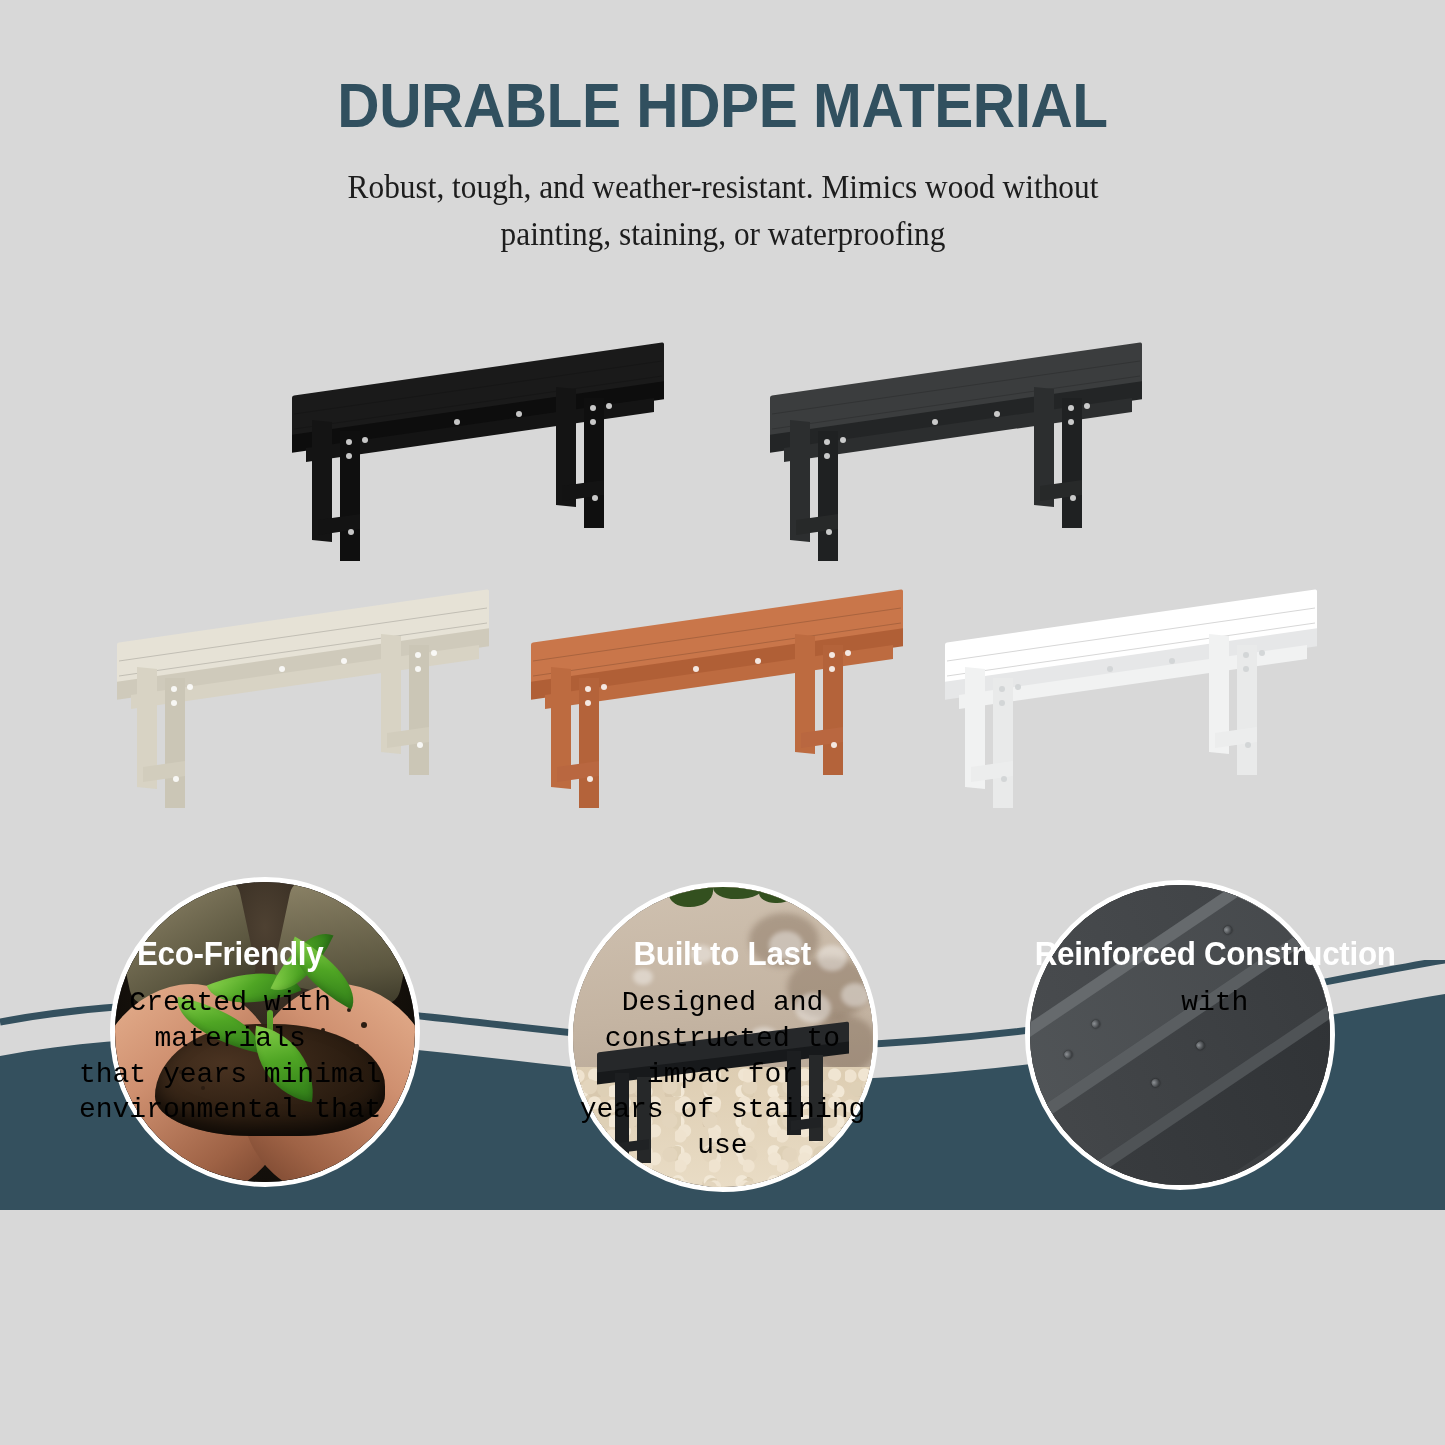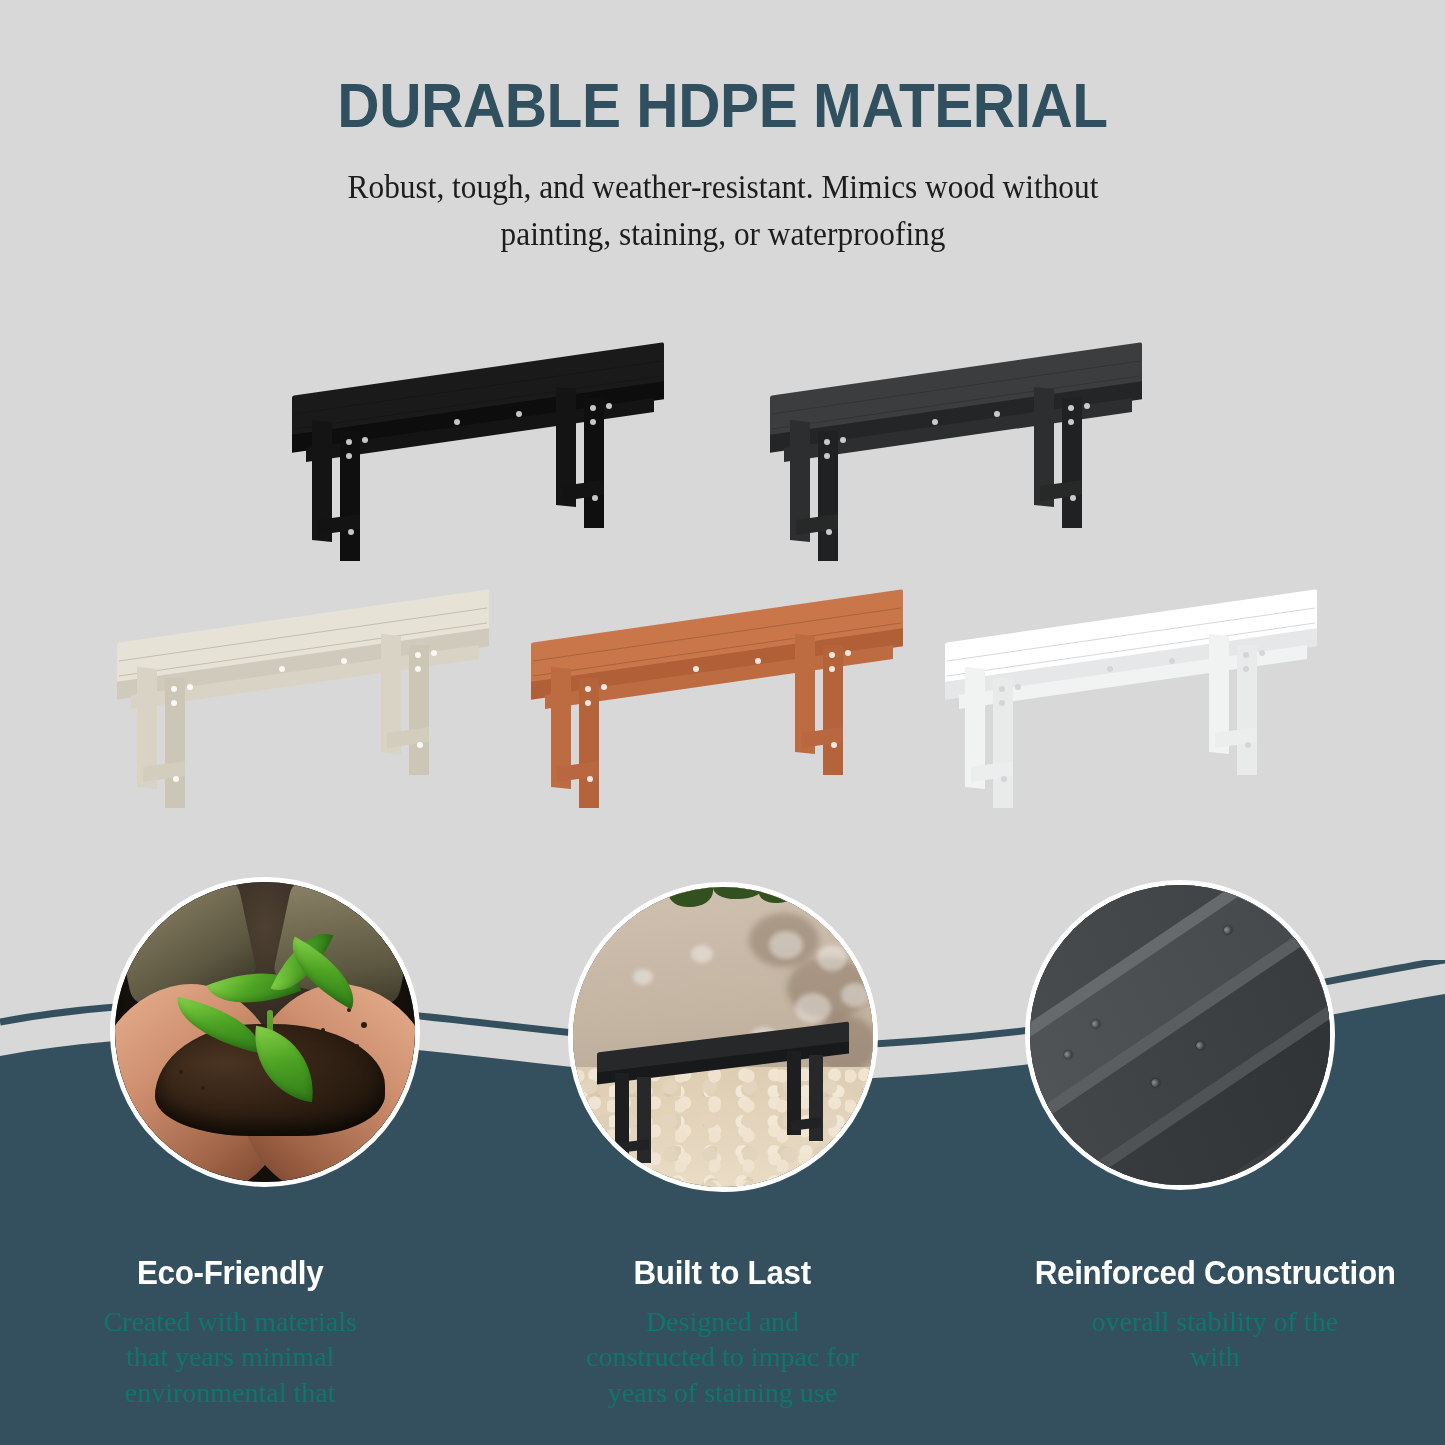--- a/index.html
+++ b/index.html
@@ -12,21 +12,21 @@
 
   body {
     font-family: "Liberation Sans", sans-serif;
     background: #d8d8d8;
     position: relative;
   }
 
   .stage {
     position: relative;
     width: 1445px;
-    height: 1445px;
+    height: 1210px;
     background: #d8d8d8;
     overflow: hidden;
   }
 
   
   .header {
     position: absolute;
     top: 0; left: 0;
     width: 1445px;
     padding-top: 72px;
@@ -309,27 +309,27 @@
   .cap-title {
     font-family: "Liberation Sans", sans-serif;
     font-weight: 700;
     font-size: 33px;
     color: #ffffff;
     letter-spacing: -0.3px;
     margin-bottom: 12px;
     transform: scaleX(0.95);
   }
   .cap-body {
-    font-family: Liberation Serif, serif;
+    font-family: Liberation Mono, monospace;
     font-size: 28px;
     line-height: 1.28;
-    color: #0f766e;
+    color: #000000;
   }
   .cap.c1 .cap-body { max-width: 330px; margin: 0 auto; }
-  .cap.c2 .cap-body { max-width: 300px; margin: 0 auto; }
+  .cap.c2 .cap-body { max-width: 300px; margin: 12px auto; }
   .cap.c3 .cap-body { max-width: 330px; margin: 0 auto; }
 </style>
 </head>
 <body>
 
 <div class="stage">
 
   <div class="header">
     <div class="title">DURABLE HDPE MATERIAL</div>
     <div class="subtitle">
@@ -582,20 +582,19 @@
       <div class="cap-body">
         <div>Designed and</div>
         <div>constructed to impac for</div>
         <div>years of staining use</div>
       </div>
     </div>
 
     <div class="cap c3">
       <div class="cap-title">Reinforced Construction</div>
       <div class="cap-body">
-        <div>overall stability of the</div>
         <div>with</div>
       </div>
     </div>
 
   </div>
 
 </div>
 
 </body></html>

